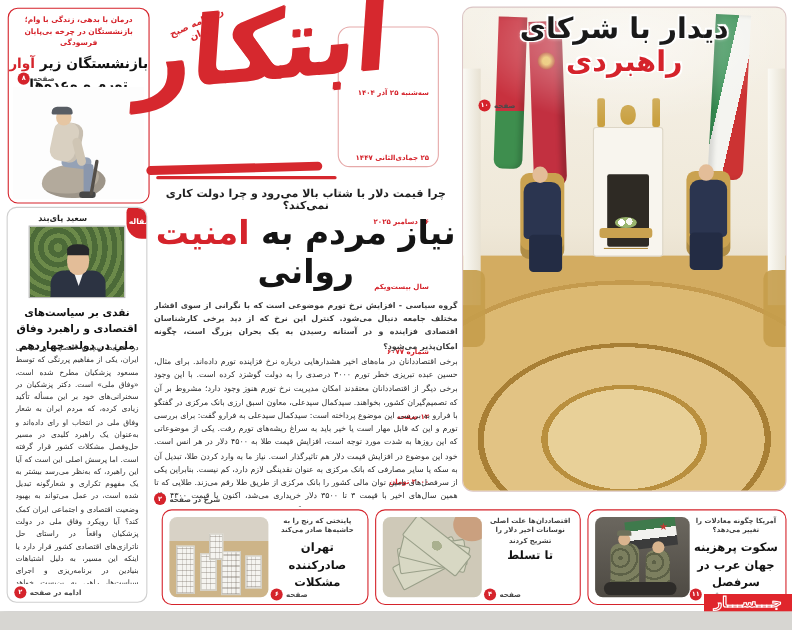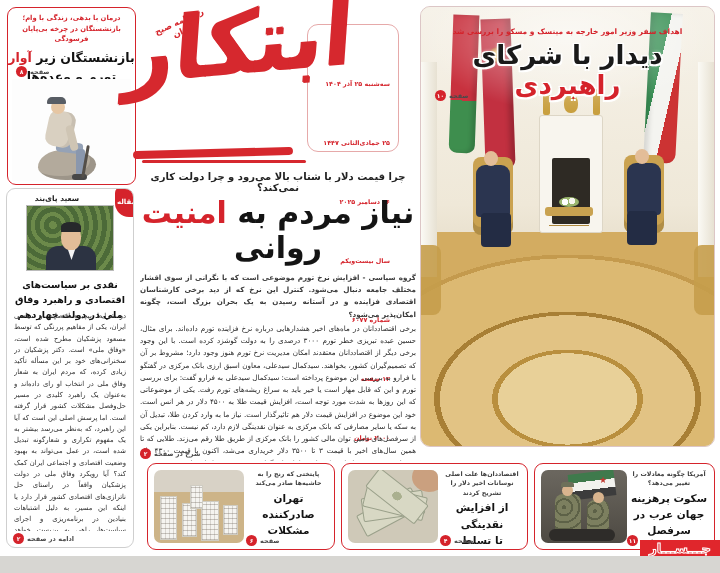--- a/index.html
+++ b/index.html
@@ -192,21 +192,20 @@
     <div class="man-legs" style="left:60px; top:206px;"></div>
     <div class="chair" style="left:203px; top:148px;"></div>
     <div class="man" style="left:206px; top:156px;"></div>
     <div class="man-head" style="left:214px; top:142px;"></div>
     <div class="man-legs" style="left:206px; top:204px;"></div>
     <div class="ps-table"></div>
     <div class="ps-flowers"></div>
     <div class="side-chair" style="left:-14px;"></div>
     <div class="side-chair" style="right:-14px;"></div>
     <div id="ps-textzone">
-      <div id="ps-kicker">اهداف سفر وزیر امور خارجه به مینسک و مسکو را بررسی شد</div>
       <div id="ps-title">
         <span>دیدار با شرکای</span>
         <span class="red">راهبردی</span>
       </div>
       <div class="badge" style="left:14px; top:83px;">
         <span class="lbl">صفحه</span>
         <span class="num">۱۰</span>
       </div>
     </div>
   </div>
@@ -270,21 +269,20 @@
   <div class="bbox" style="left:341px; width:187px;">
     <div class="photo" style="background:#cfc9b8;">
       <div class="bill" style="left:10px; top:30px; transform:rotate(-28deg);"></div>
       <div class="bill" style="left:14px; top:24px; transform:rotate(-8deg);"></div>
       <div class="bill" style="left:16px; top:20px; transform:rotate(14deg);"></div>
       <div class="bill" style="left:18px; top:14px; transform:rotate(38deg);"></div>
       <div style="position:absolute; right:-8px; top:-8px; width:34px; height:30px; background:#caa07f; border-radius:50%;"></div>
     </div>
     <div class="txt">
       <div class="k">اقتصاددان‌ها علت اصلی نوسانات اخیر دلار را تشریح کردند</div>
-      <div class="t" style="margin-top:2px;">از افزایش نقدینگی</div>
       <div class="t">
         <span>تا تسلط</span>
         
         
       </div>
 
     </div>
     <div class="badge" style="left:98px; bottom:3px;">
       <span class="lbl">صفحه</span>
       <span class="num">۴</span>

